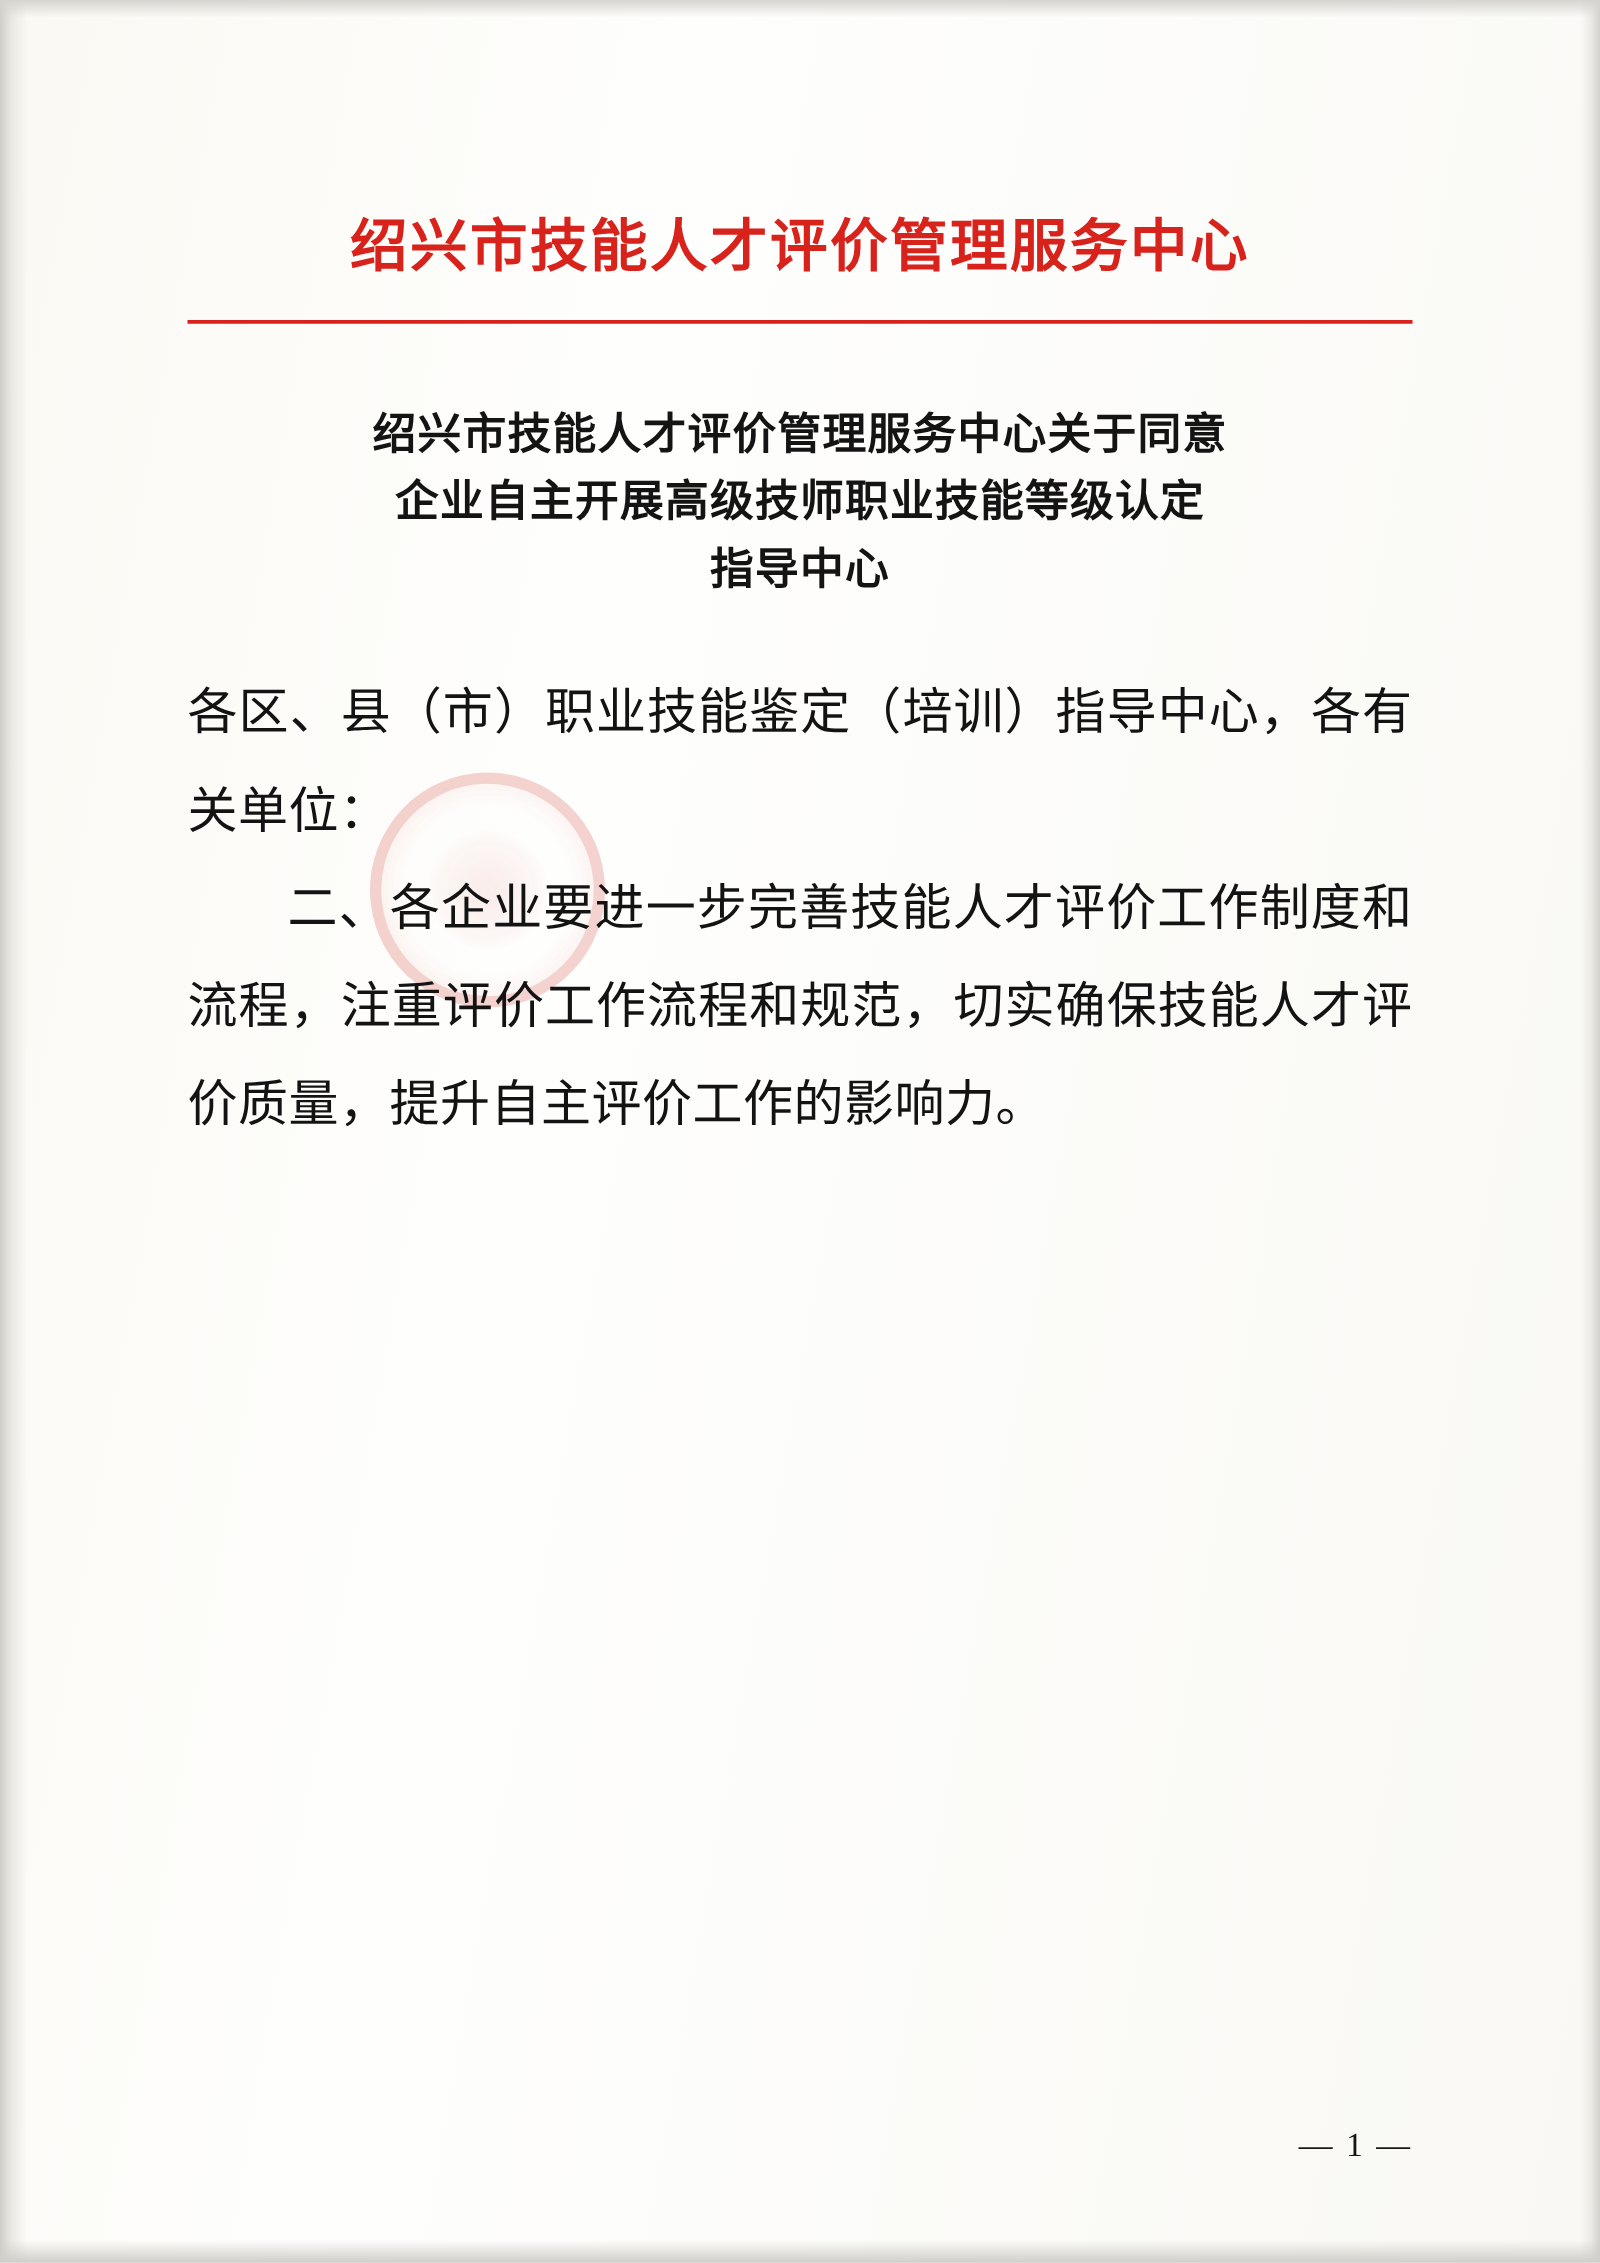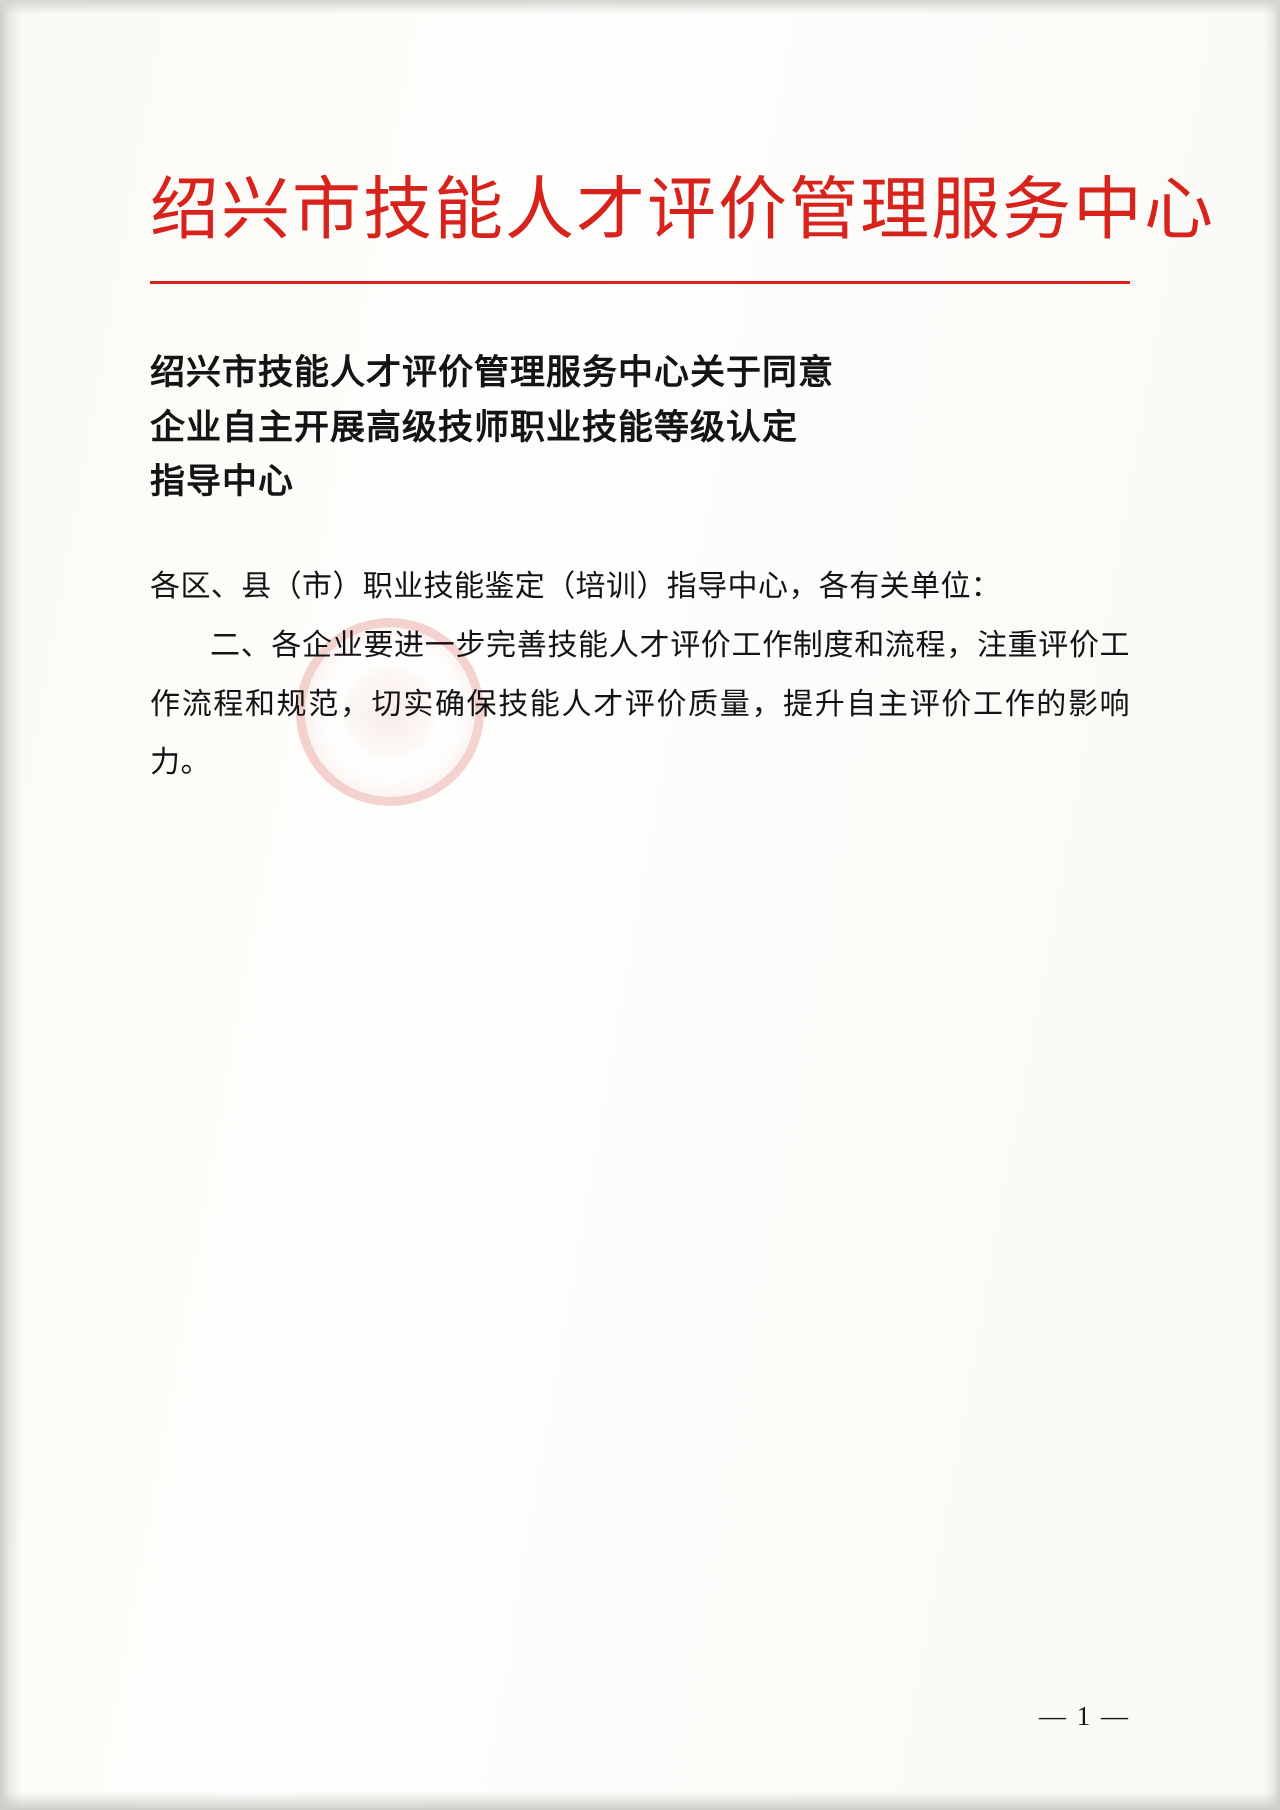--- a/index.html
+++ b/index.html
@@ -60,46 +60,46 @@
     position: relative;
     padding: 0 150px;
     z-index: 2;
   }
 
   .letterhead {
     margin-top: 172px;
     text-align: center;
     color: #d8221c;
     font-family: "Liberation Serif", "DejaVu Serif", serif;
-    font-weight: normal;
-    font-size: 69px;
+    font-weight: bold;
+    font-size: 46px;
     letter-spacing: 2px;
     line-height: 1.12;
     white-space: nowrap;
   }
   .letterhead-rule {
     margin: 32px 0 0 0;
     height: 3px;
     background: #d8221c;
     width: 100%;
   }
 
   .doc-title {
     margin-top: 62px;
-    text-align: left;
+    text-align: center;
     font-weight: bold;
     font-size: 35px;
     line-height: 1.55;
     color: #141414;
     letter-spacing: 1px;
   }
 
   .body-text {
     margin-top: 48px;
-    font-size: 30px;
+    font-size: 40px;
     line-height: 1.96;
     color: #131313;
     text-align: justify;
     letter-spacing: 0.4px;
   }
   .body-text p {
     margin: 0;
   }
   .indent {
     text-indent: 2em;

